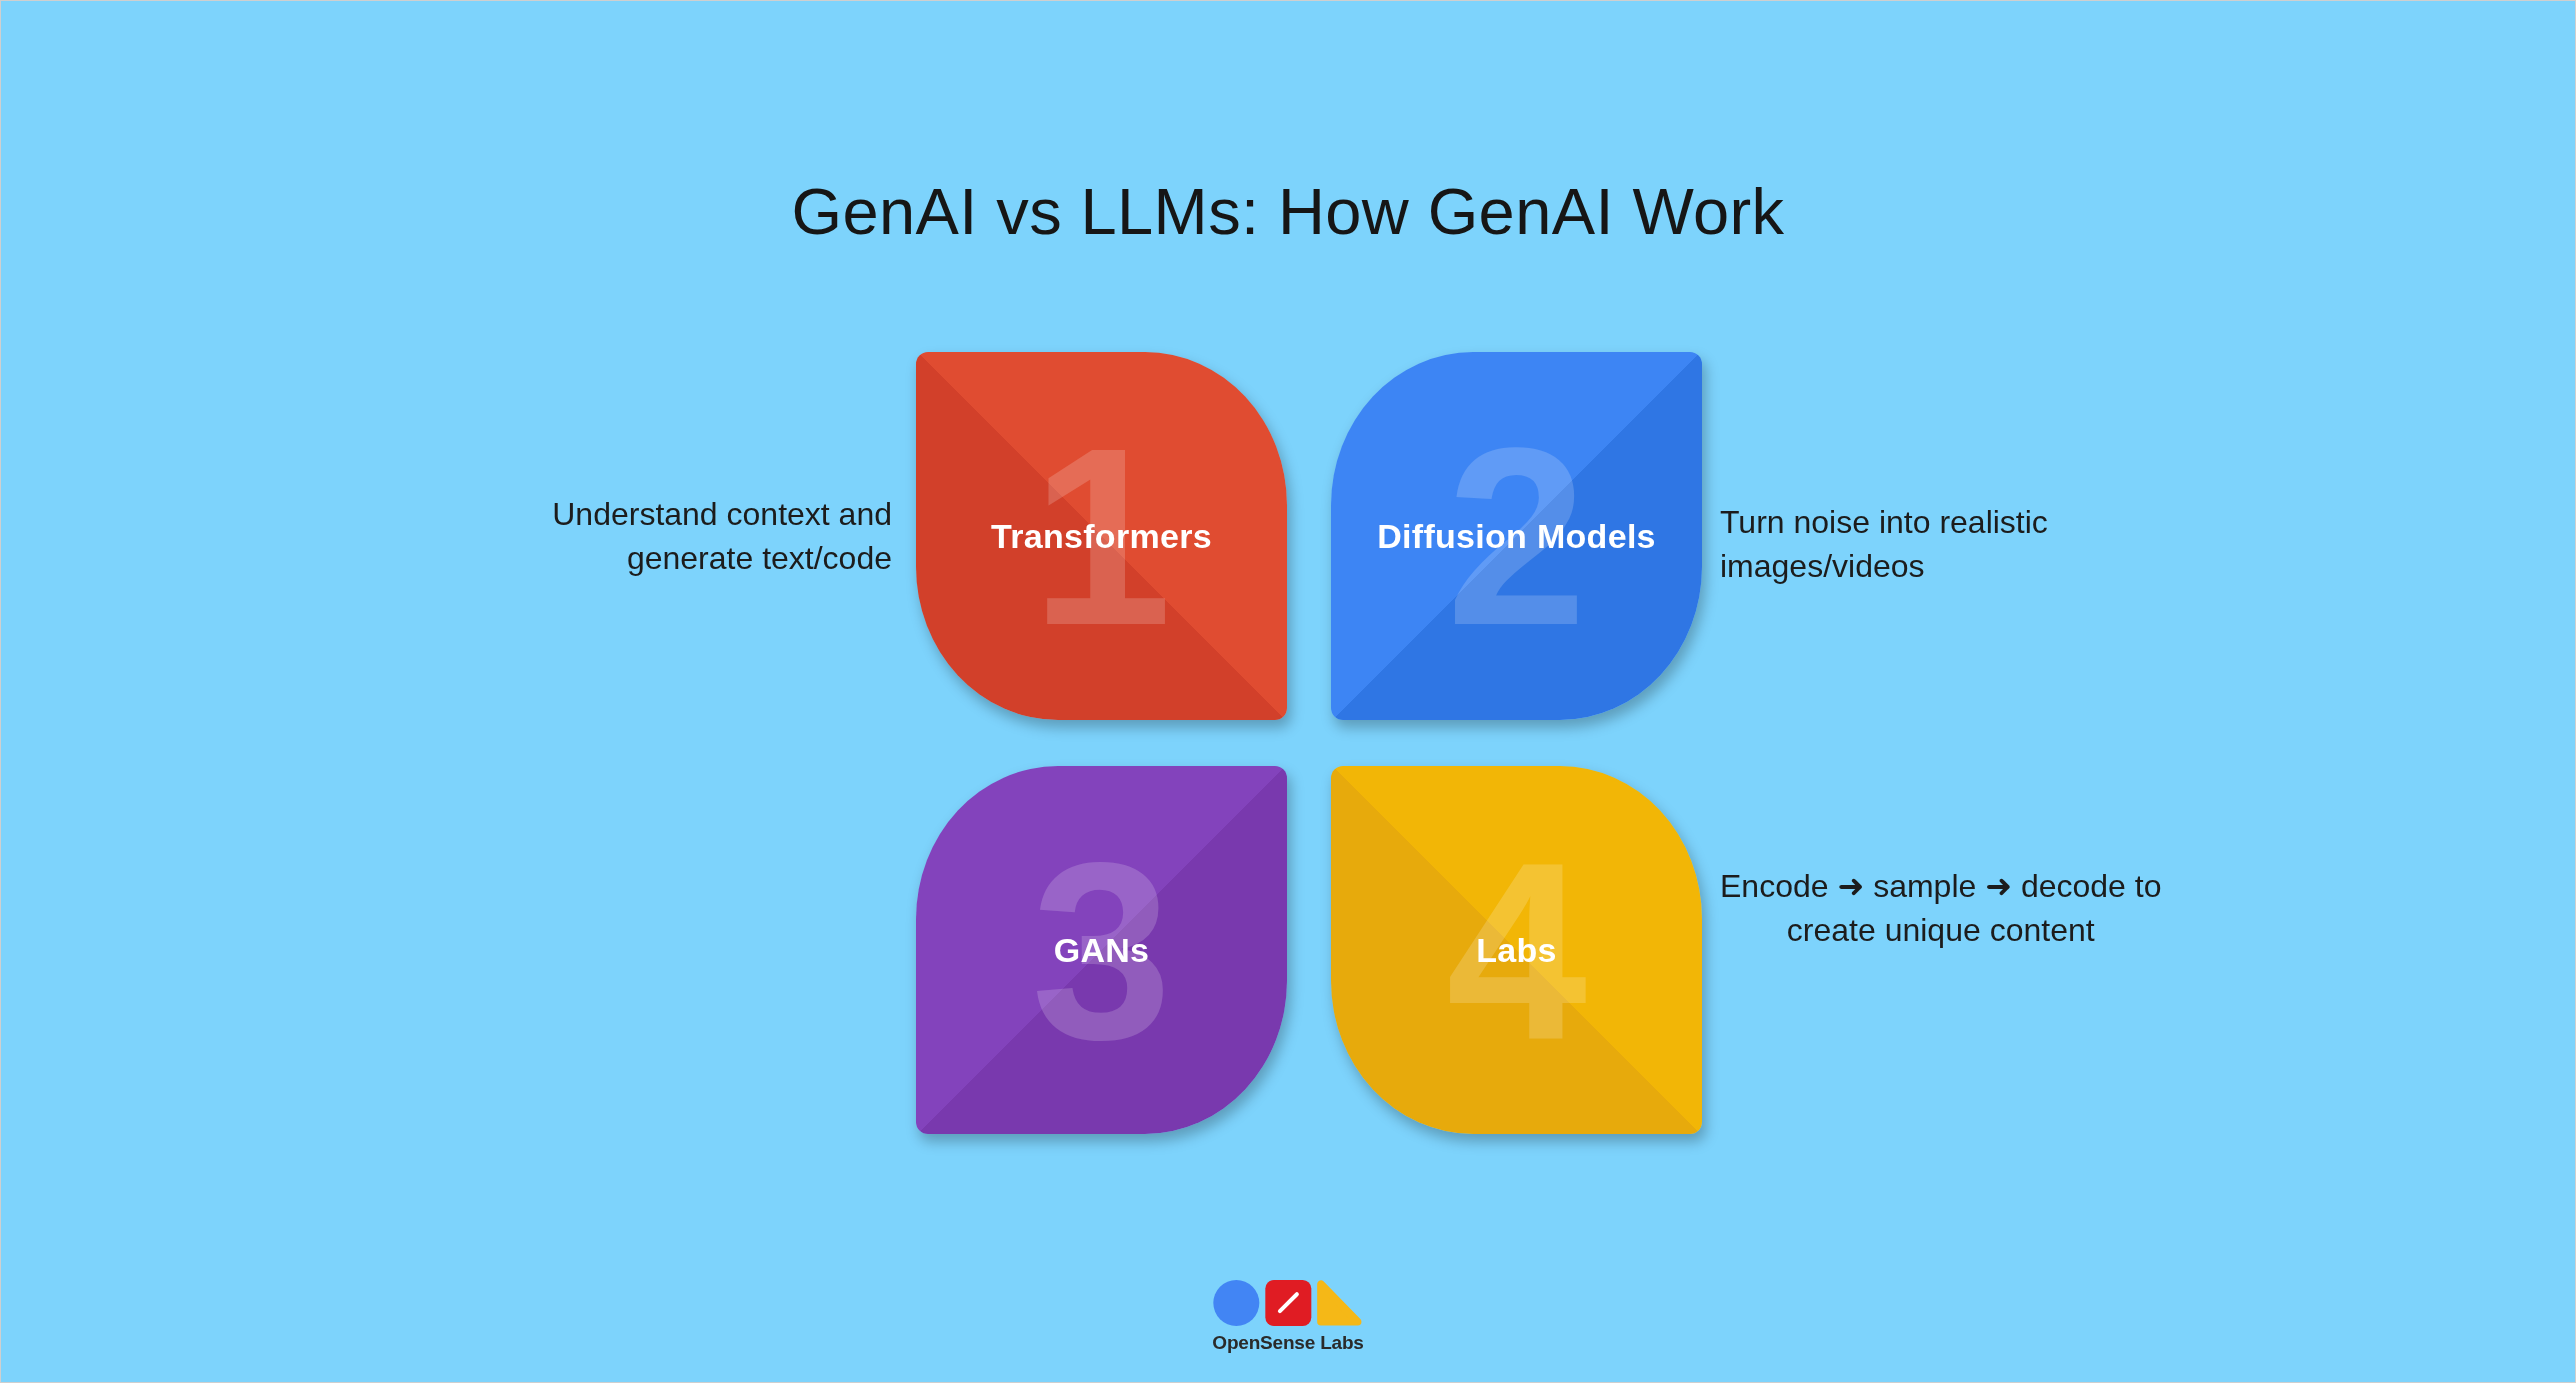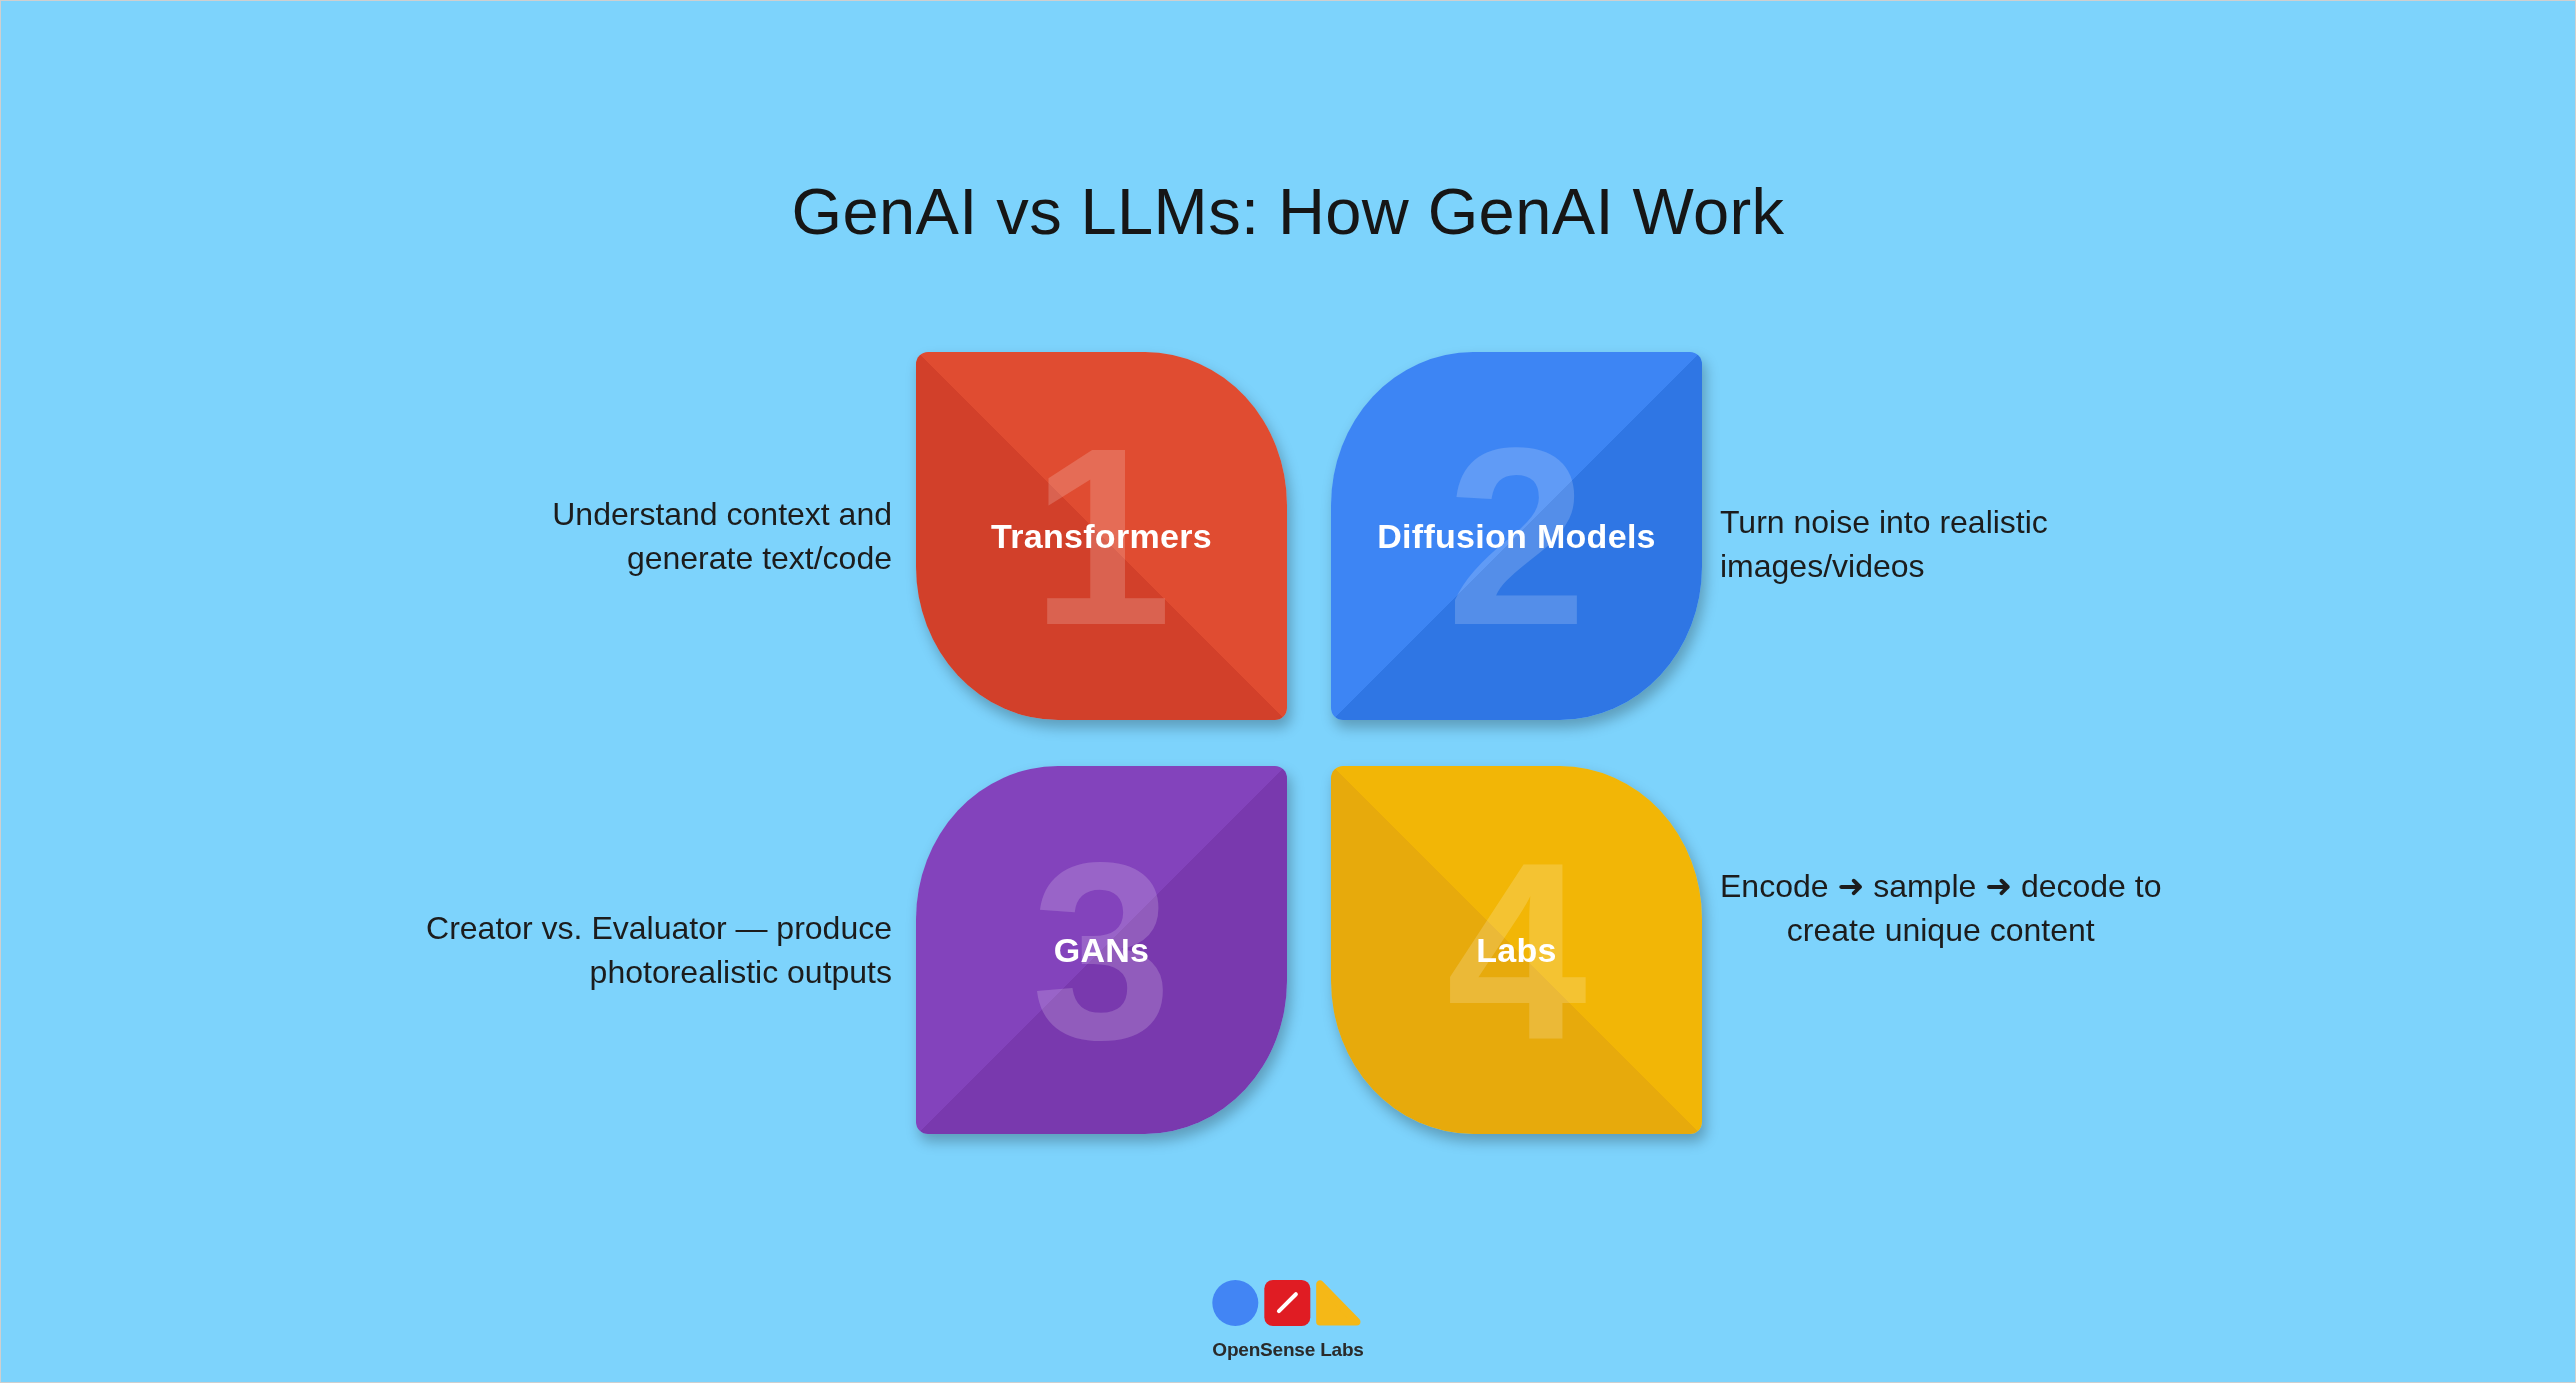--- a/index.html
+++ b/index.html
@@ -55,21 +55,21 @@
   .pos-p2{left:1330px;top:351px;}
   .pos-p3{left:915px;top:765px;}
   .pos-p4{left:1330px;top:765px;}
   .pos-d1{right:1683px;top:535px;}
   .pos-d2{left:1719px;top:535px;}
   .pos-d3{right:1683px;top:949px;}
   .pos-d4{left:1719px;top:899px;text-align:center;}
   
   .logo{
     position:absolute;left:50%;top:1279px;transform:translateX(-50%);
-    display:flex;flex-direction:column;align-items:flex-start;gap:7px;
+    display:flex;flex-direction:column;align-items:center;
   }
   .logo-shapes{display:flex;align-items:center;height:46px;}
   .logo-circle{
     width:46px;height:46px;border-radius:50%;
     background:#4285F4;
   }
   .logo-square{
     position:relative;
     width:46px;height:46px;border-radius:8.6px;
     background:#E01C23;
@@ -112,22 +112,20 @@
 
   <div class="petal petal-a pos-p4" style="background: linear-gradient(225deg, rgb(242, 182, 6) 50%, rgb(231, 170, 12) 50%);">
     <span class="petal-number">4</span>
     <span class="petal-label">Labs</span>
   </div>
 
   <div class="desc desc-left pos-d1">Understand context and
 generate text/code</div>
   <div class="desc desc-right pos-d2">Turn noise into realistic
 images/videos</div>
-  <div class="desc desc-left pos-d3">Creator vs. Evaluator — produce
-photorealistic outputs</div>
   <div class="desc desc-right pos-d4">Encode ➜ sample ➜ decode to
 create unique content</div>
 
   <div class="logo">
     <div class="logo-shapes">
       <div class="logo-circle"></div>
       <div class="logo-square">
         <div class="logo-slash"></div>
       </div>
       <svg class="logo-triangle" viewBox="0 0 53 54">

